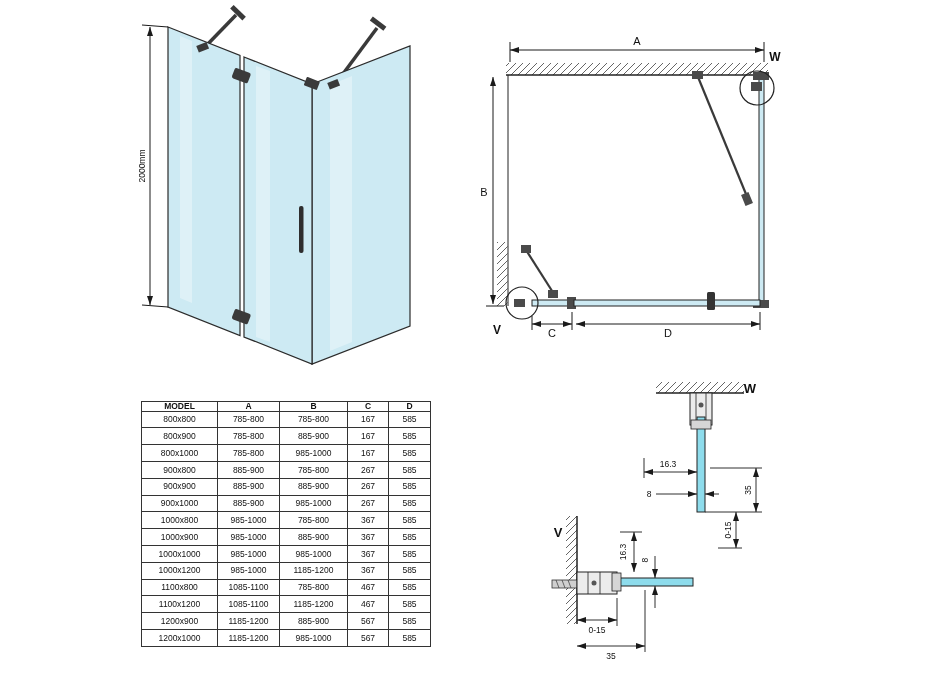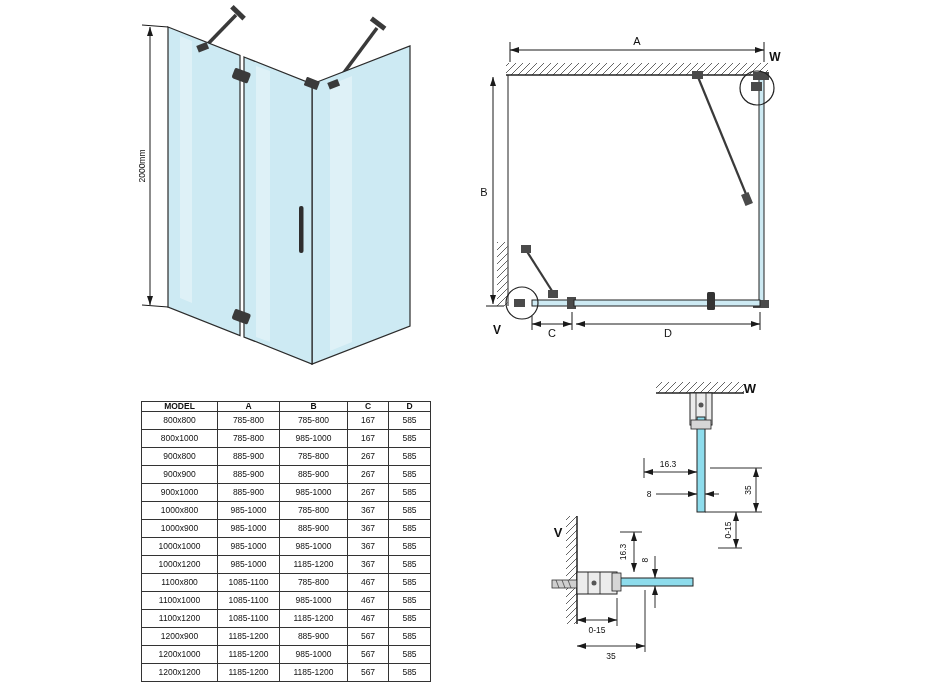--- a/index.html
+++ b/index.html
@@ -11,21 +11,21 @@
     background: #ffffff;
     font-family: "Liberation Sans", sans-serif;
     overflow: hidden;
   }
   .abs { position: absolute; }
   svg text { font-family: "Liberation Sans", sans-serif; fill: #111; }
   #spec-table {
     border-collapse: collapse;
     table-layout: fixed;
     width: 289px;
-    height: 281px;
+    height: 246px;
   }
   #spec-table th, #spec-table td {
     border: 1px solid #333;
     font-size: 8.5px;
     text-align: center;
     vertical-align: middle;
     padding: 0 2px;
     line-height: 1;
     color: #111;
     white-space: nowrap;
@@ -243,20 +243,27 @@
     </thead>
     <tbody>
         <tr>
           <td>800x800</td>
           <td>785-800</td>
           <td>785-800</td>
           <td>167</td>
           <td>585</td>
         </tr>
         <tr>
+          <td>800x900</td>
+          <td>785-800</td>
+          <td>885-900</td>
+          <td>167</td>
+          <td>585</td>
+        </tr>
+        <tr>
           <td>800x1000</td>
           <td>785-800</td>
           <td>985-1000</td>
           <td>167</td>
           <td>585</td>
         </tr>
         <tr>
           <td>900x800</td>
           <td>885-900</td>
           <td>785-800</td>
@@ -302,27 +309,20 @@
           <td>1000x1200</td>
           <td>985-1000</td>
           <td>1185-1200</td>
           <td>367</td>
           <td>585</td>
         </tr>
         <tr>
           <td>1100x800</td>
           <td>1085-1100</td>
           <td>785-800</td>
-          <td>467</td>
-          <td>585</td>
-        </tr>
-        <tr>
-          <td>1100x1000</td>
-          <td>1085-1100</td>
-          <td>985-1000</td>
           <td>467</td>
           <td>585</td>
         </tr>
         <tr>
           <td>1100x1200</td>
           <td>1085-1100</td>
           <td>1185-1200</td>
           <td>467</td>
           <td>585</td>
         </tr>
@@ -333,23 +333,16 @@
           <td>567</td>
           <td>585</td>
         </tr>
         <tr>
           <td>1200x1000</td>
           <td>1185-1200</td>
           <td>985-1000</td>
           <td>567</td>
           <td>585</td>
         </tr>
-        <tr>
-          <td>1200x1200</td>
-          <td>1185-1200</td>
-          <td>1185-1200</td>
-          <td>567</td>
-          <td>585</td>
-        </tr>
       </tbody>
   </table>
 
 </div>
 
 </body></html>

